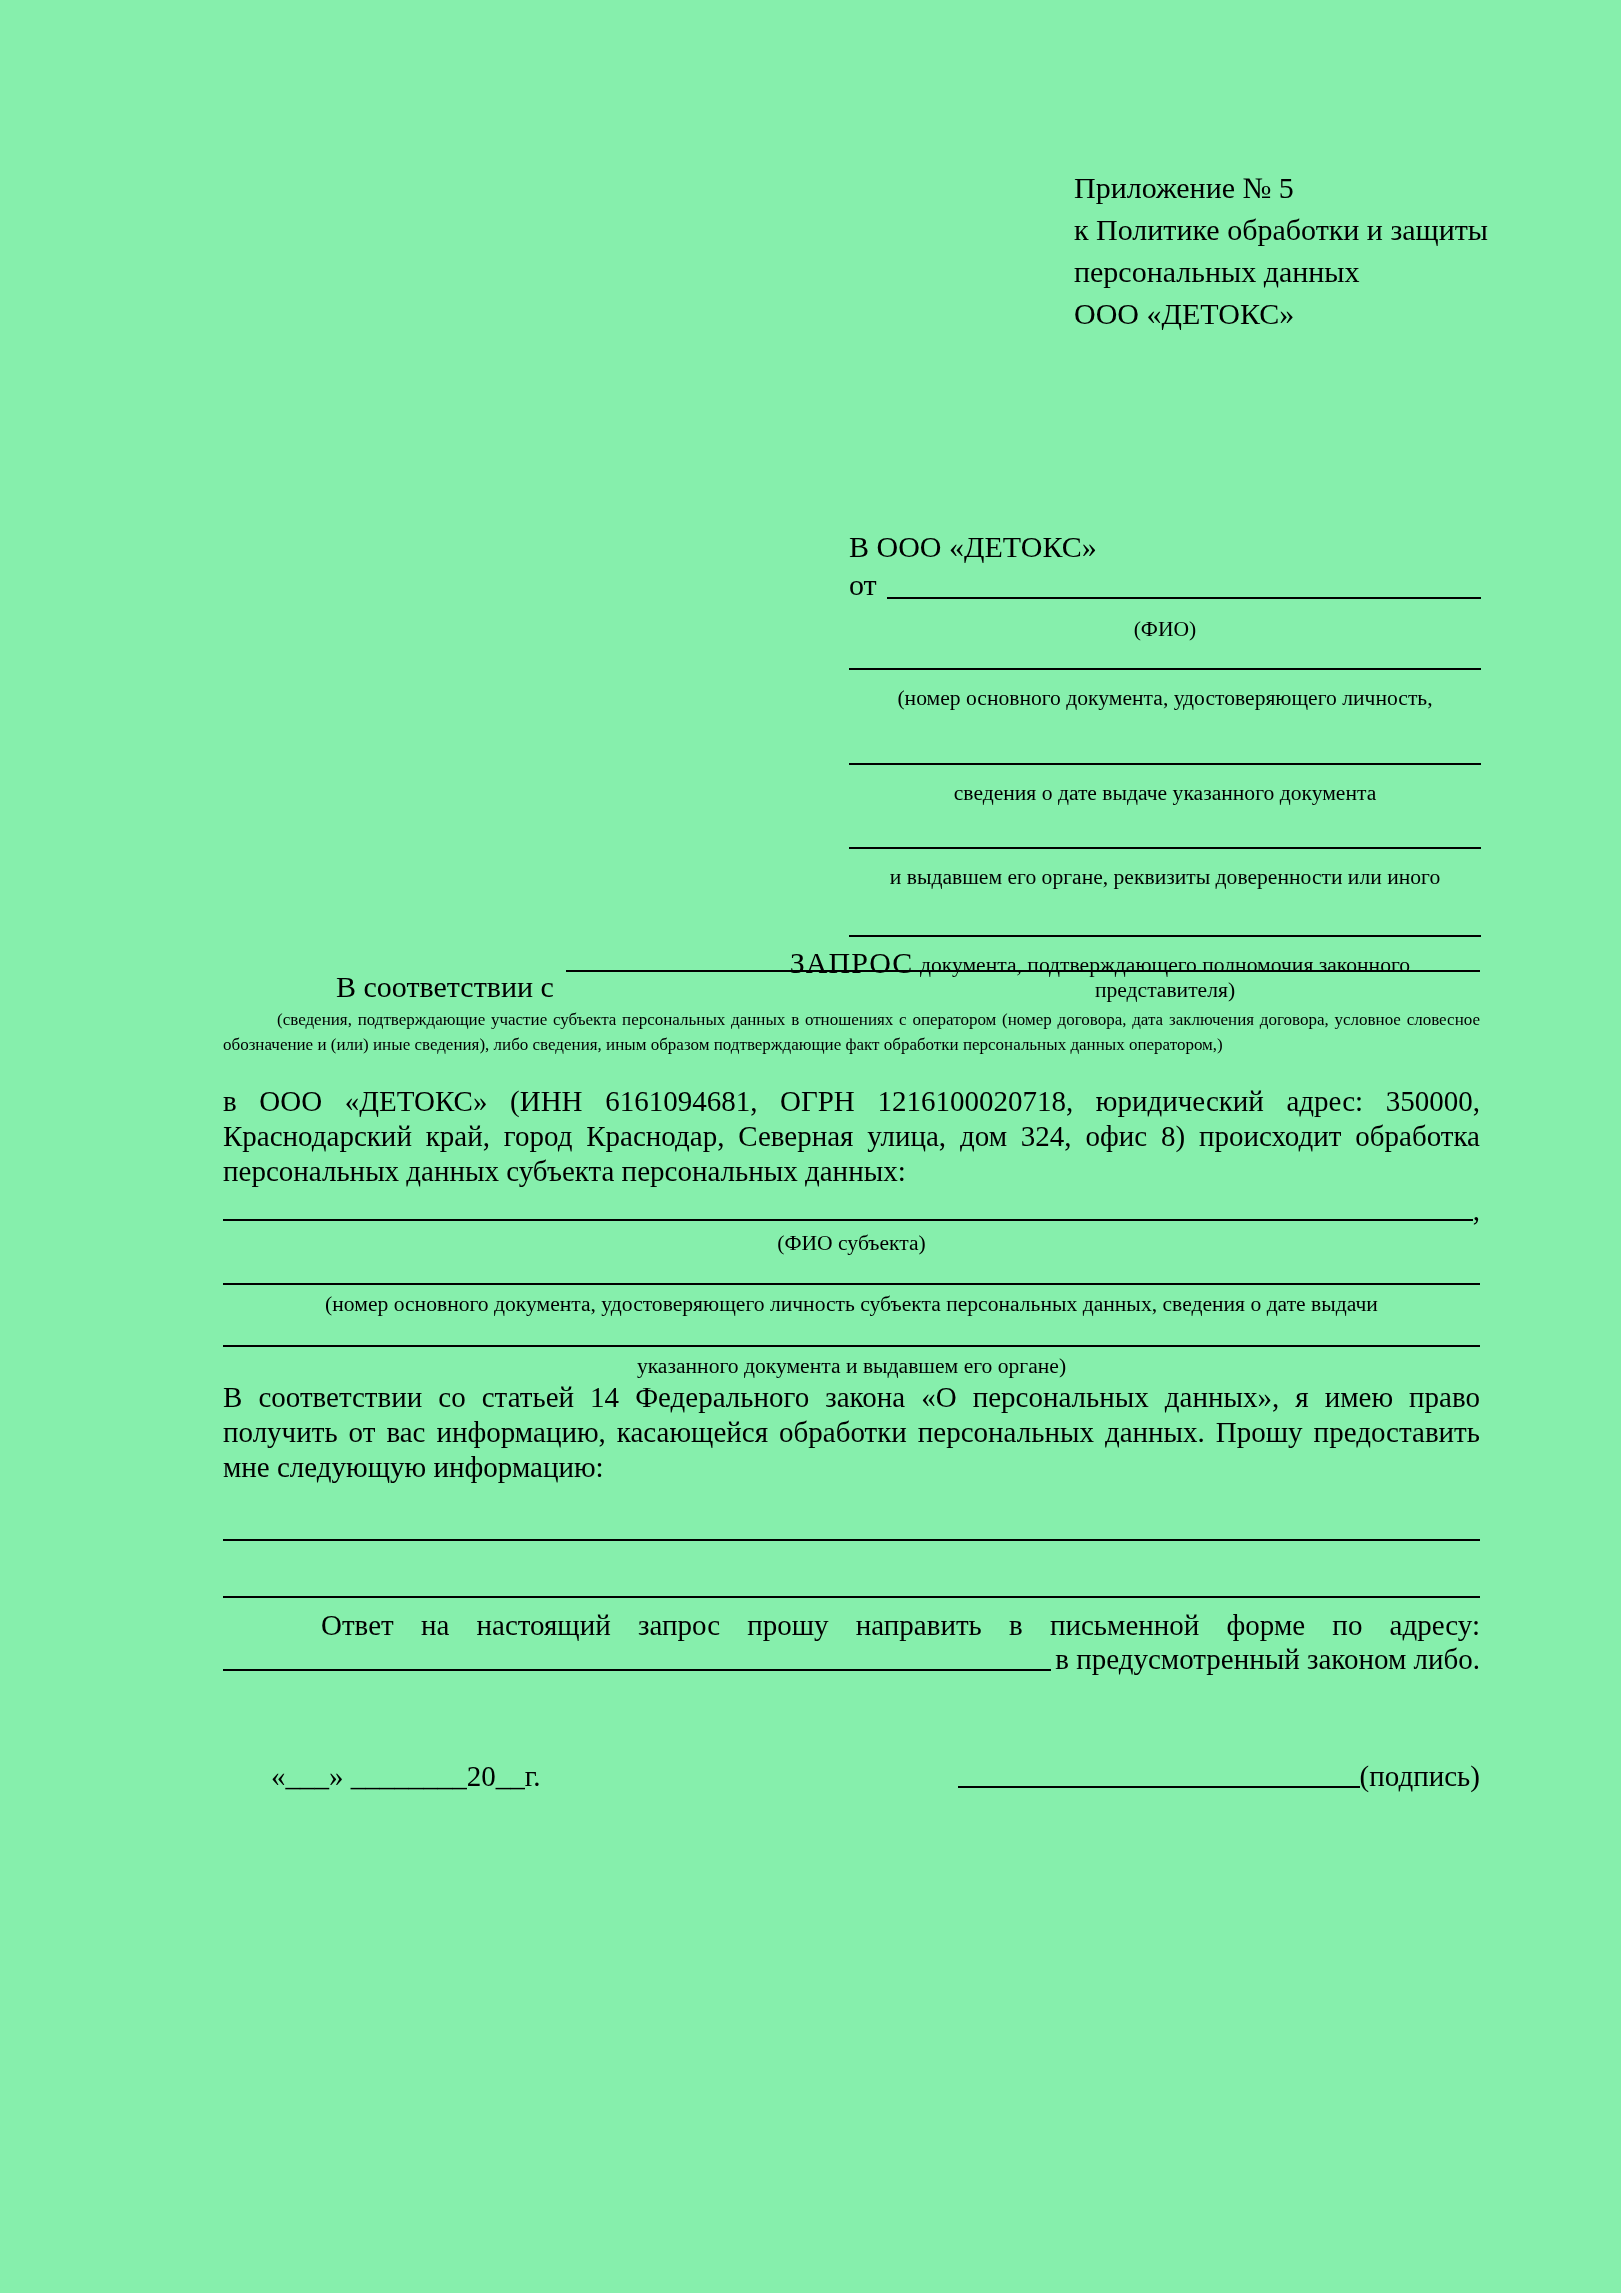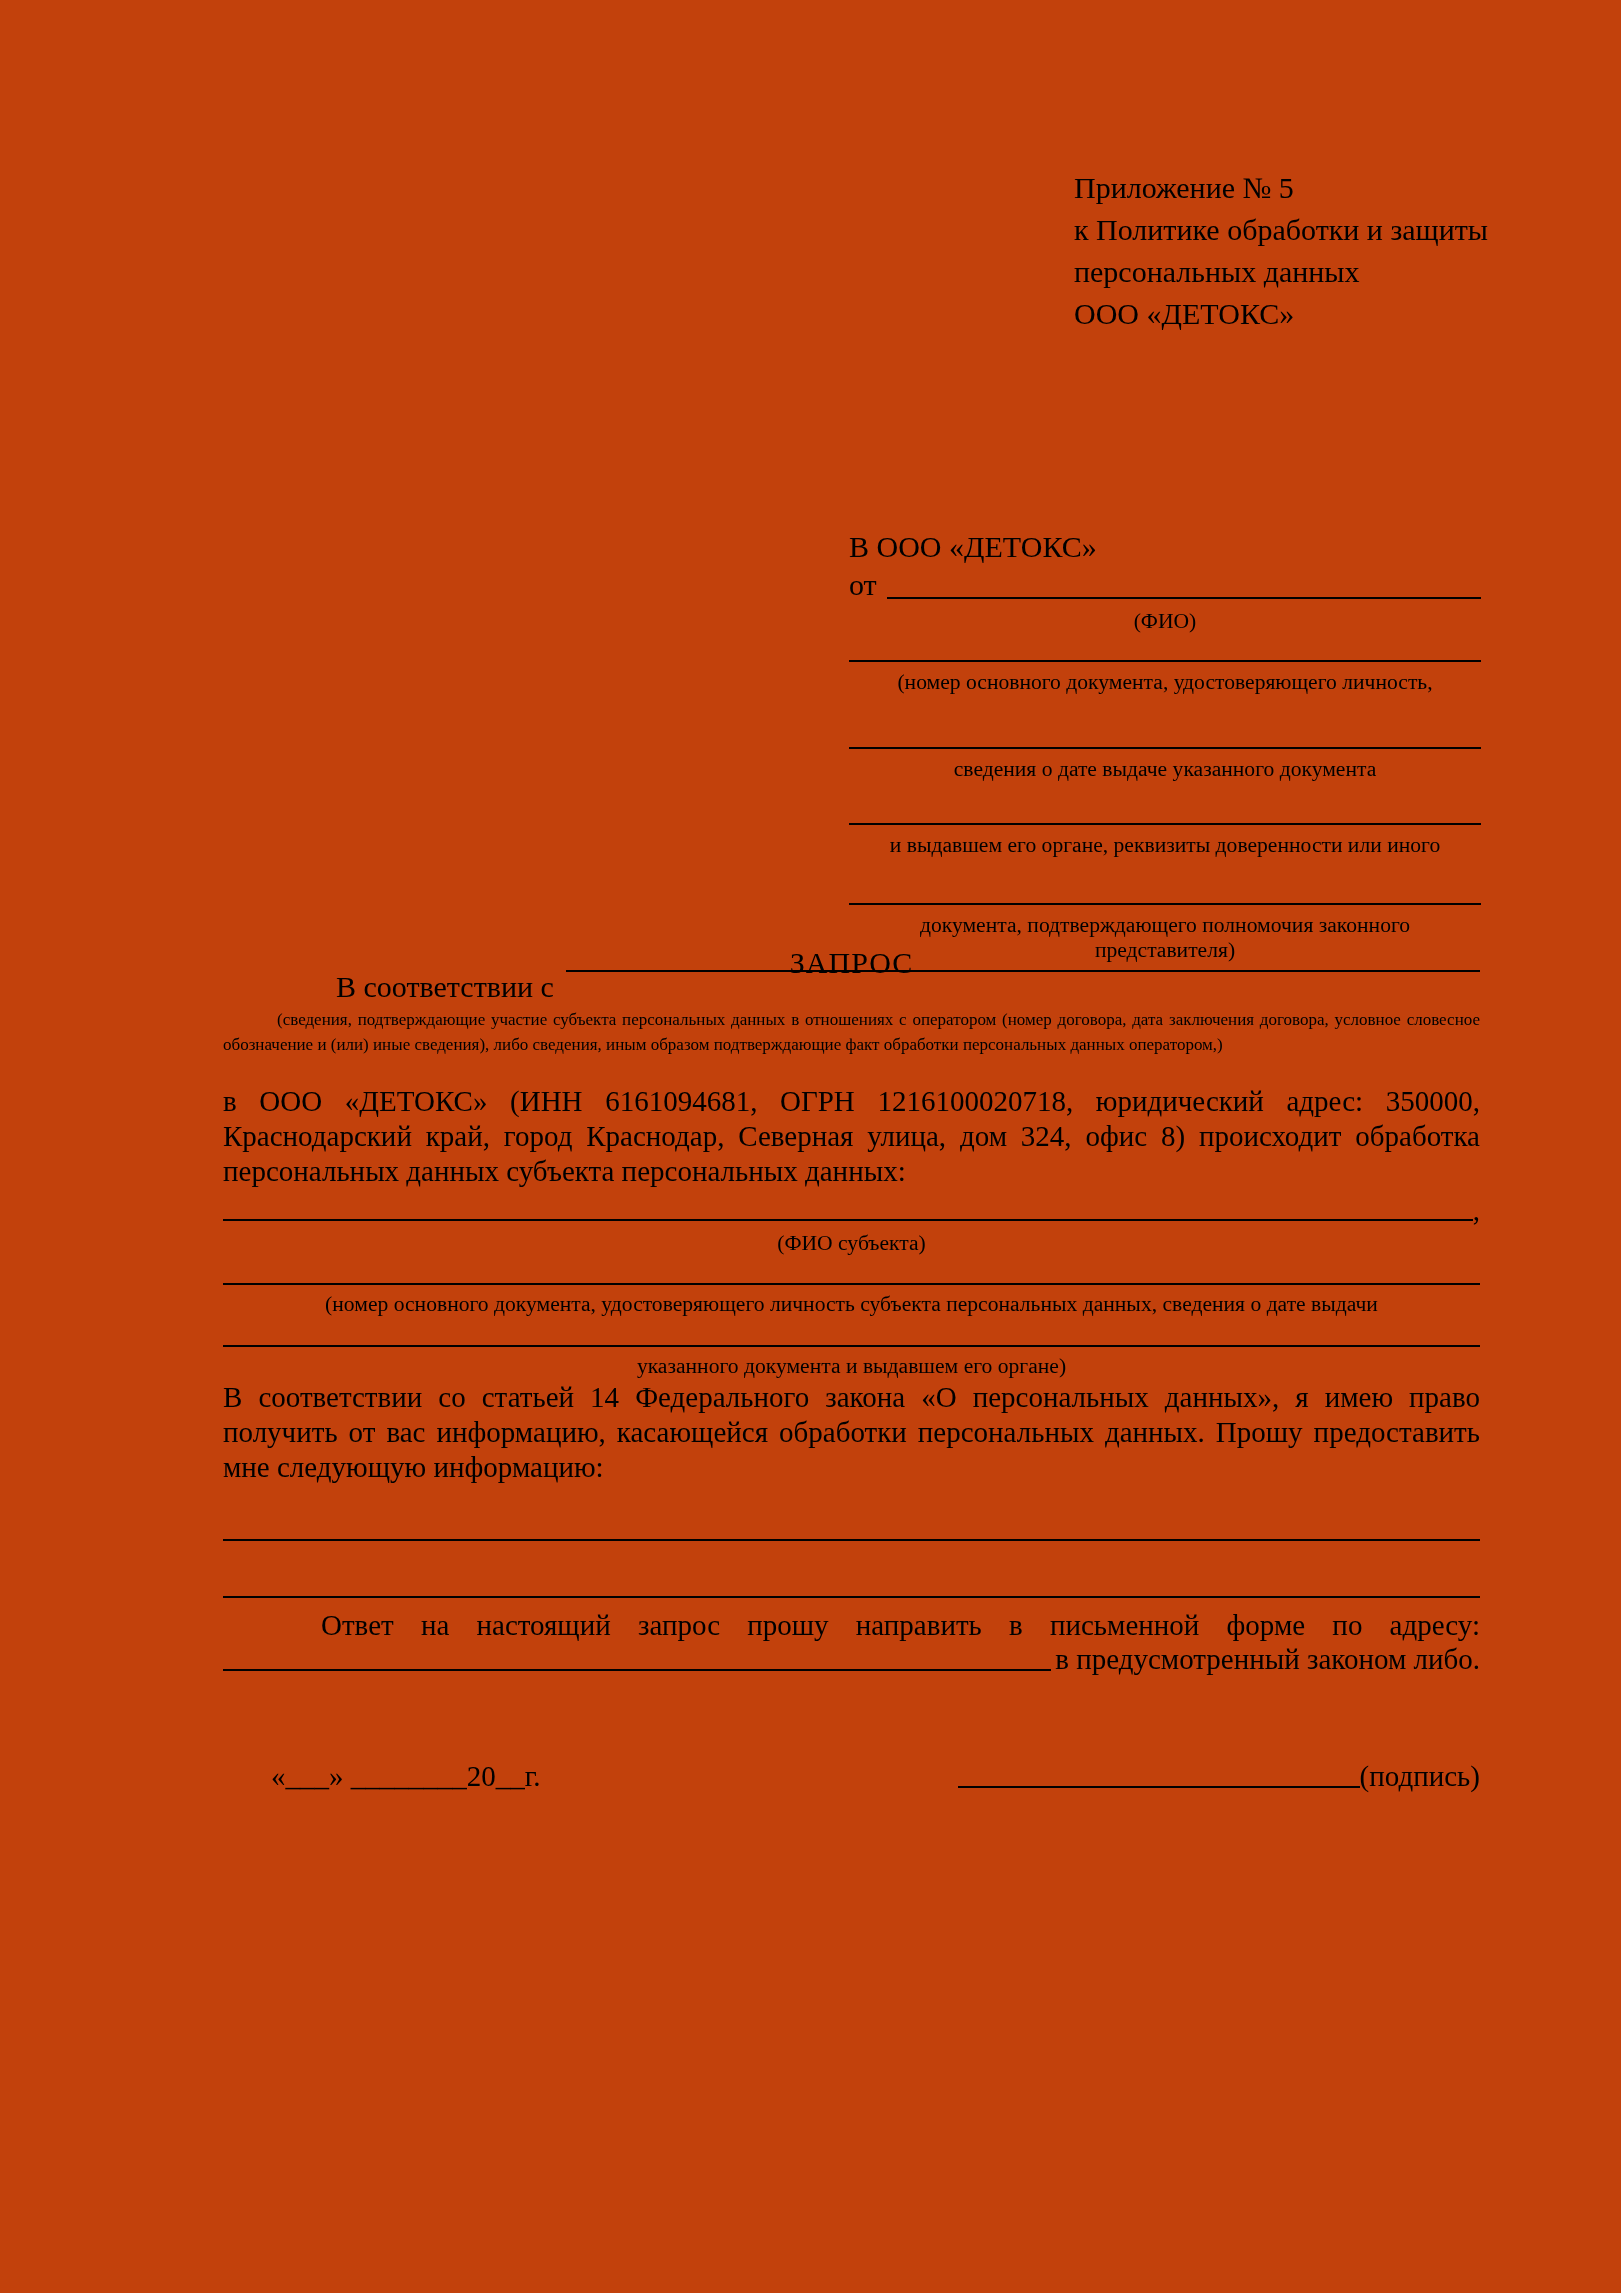--- a/index.html
+++ b/index.html
@@ -3,42 +3,42 @@
 <meta charset="utf-8">
 <style>
   * { margin:0; padding:0; box-sizing:border-box; }
   html,body { background:#ffffff; }
   body {
     width:1621px; height:2294px;
     font-family:"Liberation Serif","DejaVu Serif",serif;
     color:#000000;
     position:relative;
   }
-  .page { position:absolute; inset:0; background:#c2410c; overflow:hidden;font-family:Liberation Serif, serif; }
+  .page { position:absolute; inset:0; background:#86efac; overflow:hidden;font-family:Liberation Serif, serif; }
 
   
   .abs { position:absolute; }
   .content-x { left:223px; width:1257px; }
   .rule { border-bottom:2.9px solid #000; height:0; }
   .fill-line { border-bottom:2.9px solid #000; flex:1 1 auto; }
   .cap { font-size:21.6px; line-height:25.5px; text-align:center; }
   .para { font-size:29px; line-height:35px; text-align:justify; }
 
   
   .header-block { left:1074px; top:167px; font-size:30px; line-height:42px; }
 
   
   .doc-title { top:404px; text-align:center; font-weight:bold; font-size:31px; line-height:46px; }
 
   
   .recipient { left:849px; top:526px; width:632px; font-size:30px; line-height:42px; }
   .from-row { display:flex; align-items:flex-end; height:33px; }
   .from-row .from-label { line-height:33px; }
   .from-row .fill-line { margin-left:9.8px; margin-bottom:2px; }
-  .recipient .cap { margin-top:8px; }
+  .recipient .cap { margin-top:16px; }
   .recipient .rule.r1 { margin-top:25.5px; }
   .recipient .rule.r2 { margin-top:51px; }
   .recipient .rule.r3 { margin-top:41px; }
   .recipient .rule.r4 { margin-top:44px; }
 
   
   .zapros { top:922px; text-align:center; font-size:30px; letter-spacing:1px;margin-top:24px; }
   .intro-row { top:970px; display:flex; align-items:flex-start; height:33px; padding-left:113px; font-size:30px; }
   .intro-row .fill-line { margin-left:11.8px; margin-bottom:2px; }
   .intro-caption { top:1008px; font-size:17px; line-height:24.5px; text-align:justify; text-indent:54px; }

